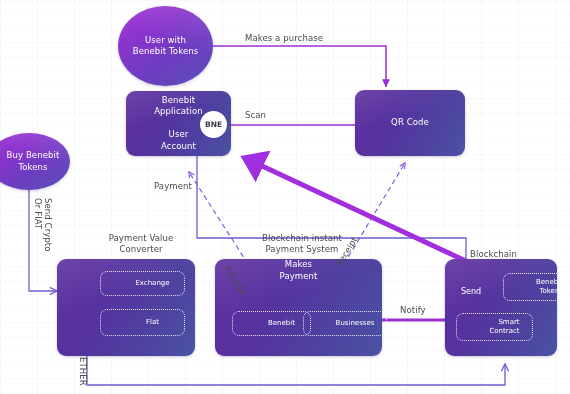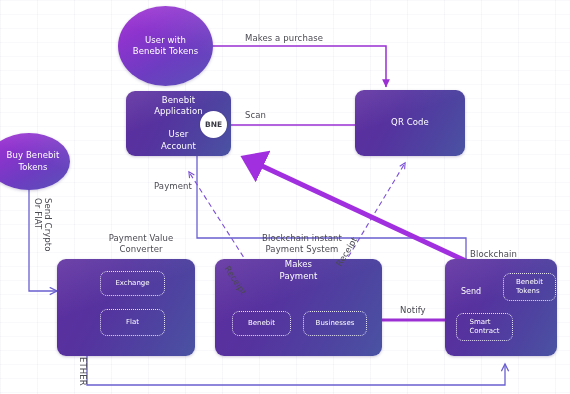--- a/index.html
+++ b/index.html
@@ -59,23 +59,24 @@
   }
   .lbl.diag{transform-origin:left top;}
   .inner{
     position:absolute;
     border:1px dotted rgba(255,255,255,0.85);
     border-radius:7px;
     color:#fff;
     font-size:7px;
     line-height:9px;
     display:flex;align-items:center;justify-content:center;
-    text-align:left;
+    text-align:right;
     white-space:pre-line;
     z-index:5;
+    padding-left:20px;
   }
   .node-text{
     font-size:8.5px;line-height:11.5px;white-space:pre-line;
     font-weight:400;letter-spacing:.1px;
   }
   .circ-text{font-size:8.5px;line-height:11.5px;white-space:pre-line;letter-spacing:.1px;}
   .bne{
     position:absolute;
     width:27px;height:27px;border-radius:50%;
     background:#ffffff;

